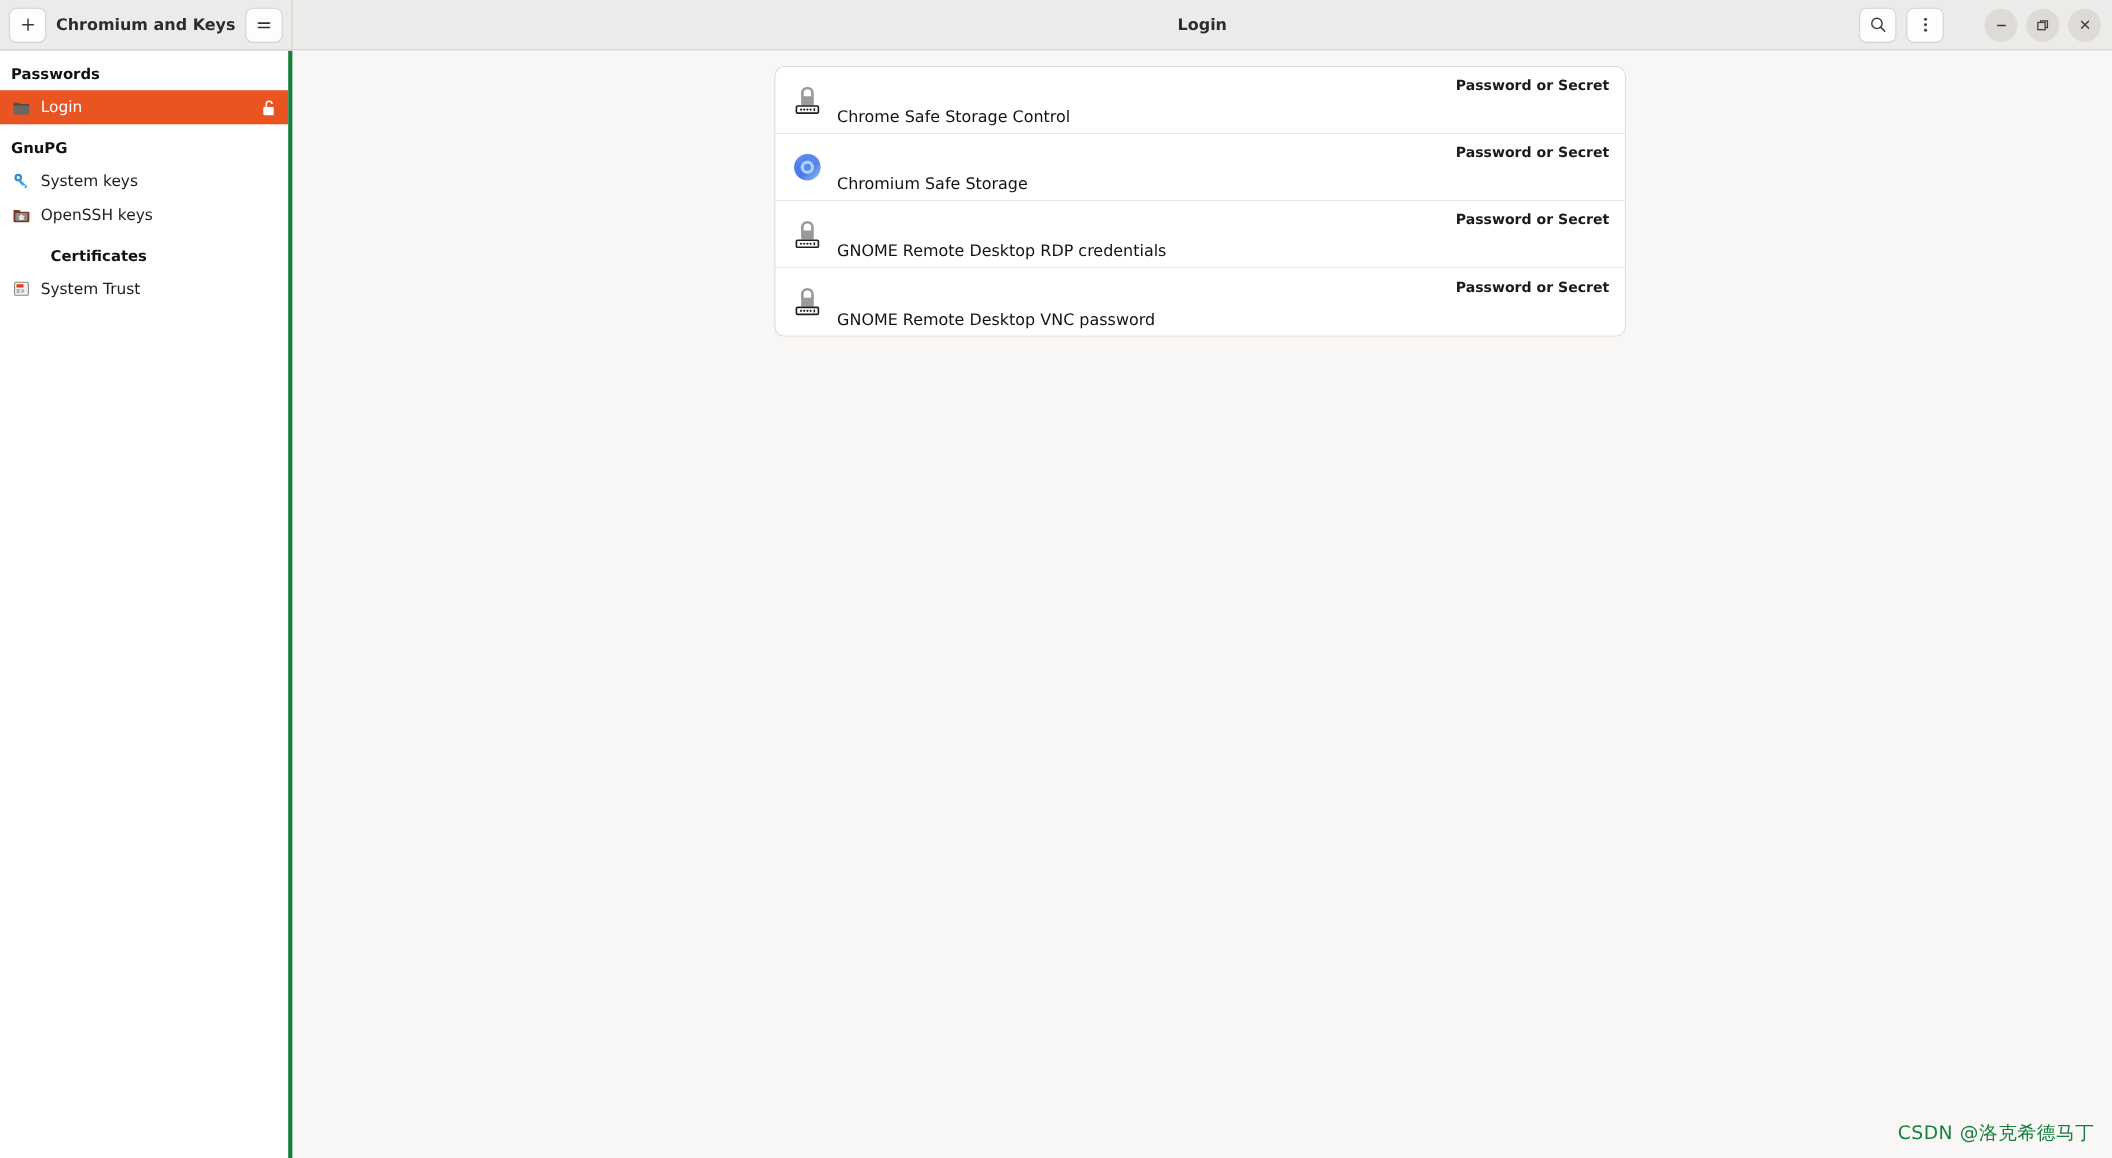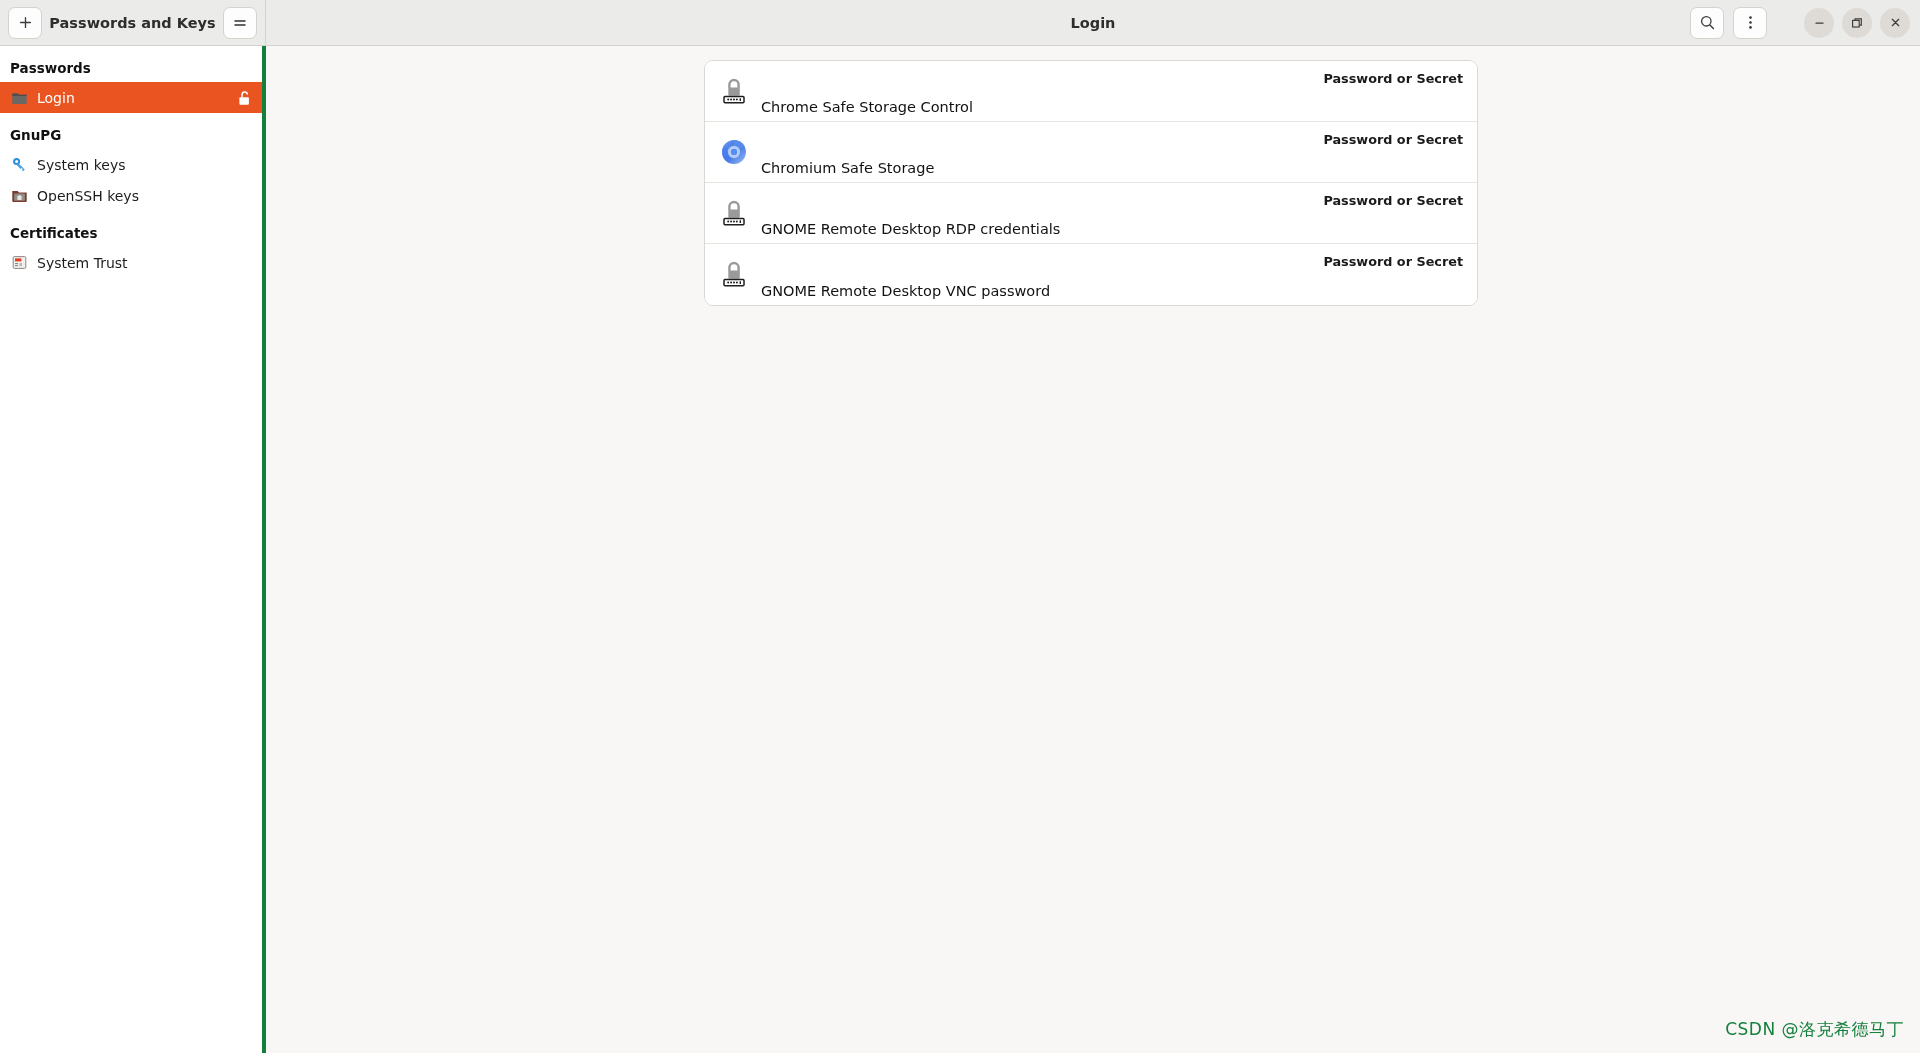--- a/index.html
+++ b/index.html
@@ -185,21 +185,21 @@
 <div id="app">
 
   <div class="headerbar">
 
     <div class="hb-left">
       <div class="gbtn">
         <svg width="15" height="15" viewBox="0 0 15 15">
           <path d="M7.5 2.6 v9.8 M2.6 7.5 h9.8" stroke="#3b3b3b" stroke-width="1.35" stroke-linecap="round" fill="none"></path>
         </svg>
       </div>
-      <div style="flex:1 1 auto; text-align:center; font-size:14.5px; font-weight:700; color:#2d2d2d;">Passwords and Keys</div>
+      <div style="flex:1 1 auto; text-align:center; font-size:14.5px; font-weight:700; color:#2d2d2d;">Chromium and Keys</div>
       <div class="gbtn">
         <svg width="16" height="14" viewBox="0 0 16 14">
           <path d="M3 5 h10 M3 9 h10" stroke="#2f2f2f" stroke-width="1.5" stroke-linecap="round" fill="none"></path>
         </svg>
       </div>
     </div>
 
     <div class="hb-right">
       <div class="titlebar-title">Login</div>
 
@@ -273,21 +273,21 @@
       <div class="side-item">
         <svg class="side-icon" viewBox="0 0 17 17">
           <path d="M1.3 4.0 h5.3 l1.3 1.5 h7.8 v8.6 a0.9 0.9 0 0 1 -0.9 0.9 H2.2 a0.9 0.9 0 0 1 -0.9 -0.9 Z" fill="#7a3a2c"></path>
           <rect x="3.1" y="6.6" width="10.8" height="7.1" rx="0.6" fill="#8f8b87"></rect>
           <path d="M8.5 7.7 L11.6 10.2 H10.6 v2.7 H6.4 v-2.7 H5.4 Z" fill="#e6e3e0"></path>
         </svg>
         <span class="label">OpenSSH keys</span>
         <span class="side-trailing"></span>
       </div>
 
-      <div class="side-group-title" style="padding-top:14px;">Certificates</div>
+      <div class="side-group-title" style="padding-top:14px;margin-left:36px;">Certificates</div>
       <div class="side-item">
         <svg class="side-icon" viewBox="0 0 17 17">
           <rect x="2.2" y="2.6" width="12.6" height="11.8" rx="1.2" fill="#f2f0ee" stroke="#8a8683" stroke-width="1"></rect>
           <rect x="4.0" y="4.4" width="6.4" height="3.0" fill="#e03c1f"></rect>
           <rect x="4.0" y="9.0" width="3.0" height="1.1" fill="#8a8683"></rect>
           <rect x="4.0" y="11.0" width="3.0" height="1.1" fill="#8a8683"></rect>
           <rect x="8.4" y="9.0" width="2.6" height="3.1" fill="#b9b5b1"></rect>
         </svg>
         <span class="label">System Trust</span>
         <span class="side-trailing"></span>

